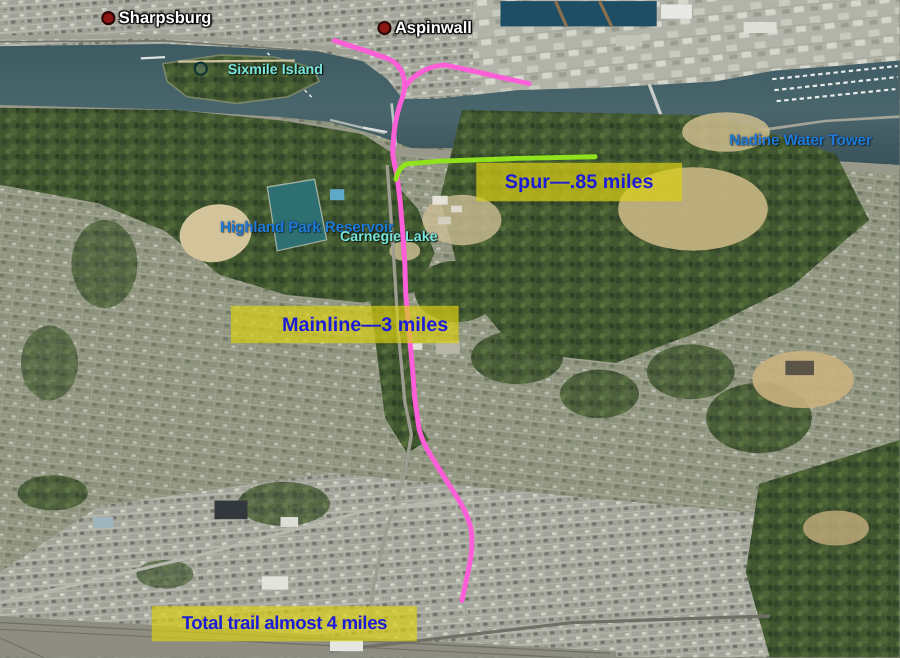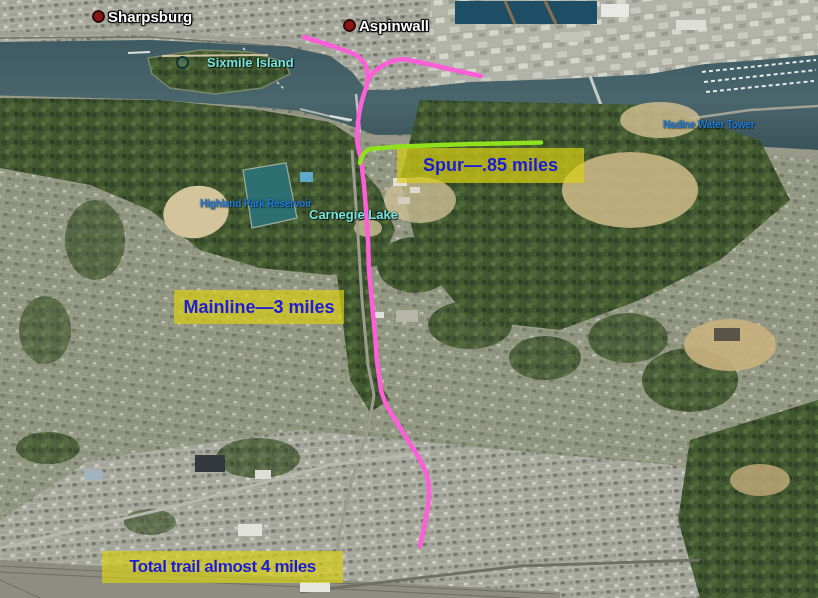--- a/index.html
+++ b/index.html
@@ -26,33 +26,34 @@
   .water-label{
     position:absolute;display:flex;align-items:flex-start;gap:18px;
     color:#79e4da;font-weight:bold;font-size:13px;white-space:nowrap;
     text-shadow:0 0 2px rgba(0,10,10,.9),1px 1px 1px rgba(0,0,0,.8);
   }
   .ring-icon{
     width:9px;height:9px;border-radius:50%;border:2.5px solid #0d3434;
     background:rgba(230,255,250,.15);box-sizing:content-box;margin-top:1px;flex:0 0 auto;
   }
   .poi-label{
-    position:absolute;color:#1e7ad4;font-weight:bold;font-size:10px;
+    position:absolute;color:#1e7ad4;font-weight:bold;font-size:14px;
     letter-spacing:-0.2px;white-space:nowrap;
     text-shadow:0 0 2px rgba(0,0,25,.55),1px 1px 1px rgba(0,0,0,.45);
   }
   
   .notes{width:818px;height:598px;z-index:4;pointer-events:none;}
   .note-box{
     position:absolute;display:flex;align-items:center;justify-content:center;
     background:rgba(216,206,20,.70);color:#1b1bd8;font-weight:bold;
     white-space:nowrap;
+    margin-left:36px;
   }
   .note-spur{left:397px;top:148px;width:187px;height:35px;font-size:18px;}
-  .note-mainline{left:174px;top:290px;width:170px;height:34px;font-size:18px;}
+  .note-mainline{left:174px;top:278px;width:170px;height:34px;font-size:18px;padding-left:37px;}
   .note-total{left:102px;top:551px;width:241px;height:32px;font-size:17px;letter-spacing:-0.4px;}
   #trails{z-index:3;pointer-events:none;}
 </style>
 </head>
 <body>
 
 <div class="stage">
 
   <svg id="terrain" class="layer" width="818" height="598" viewBox="0 0 818 598">
     <defs>

